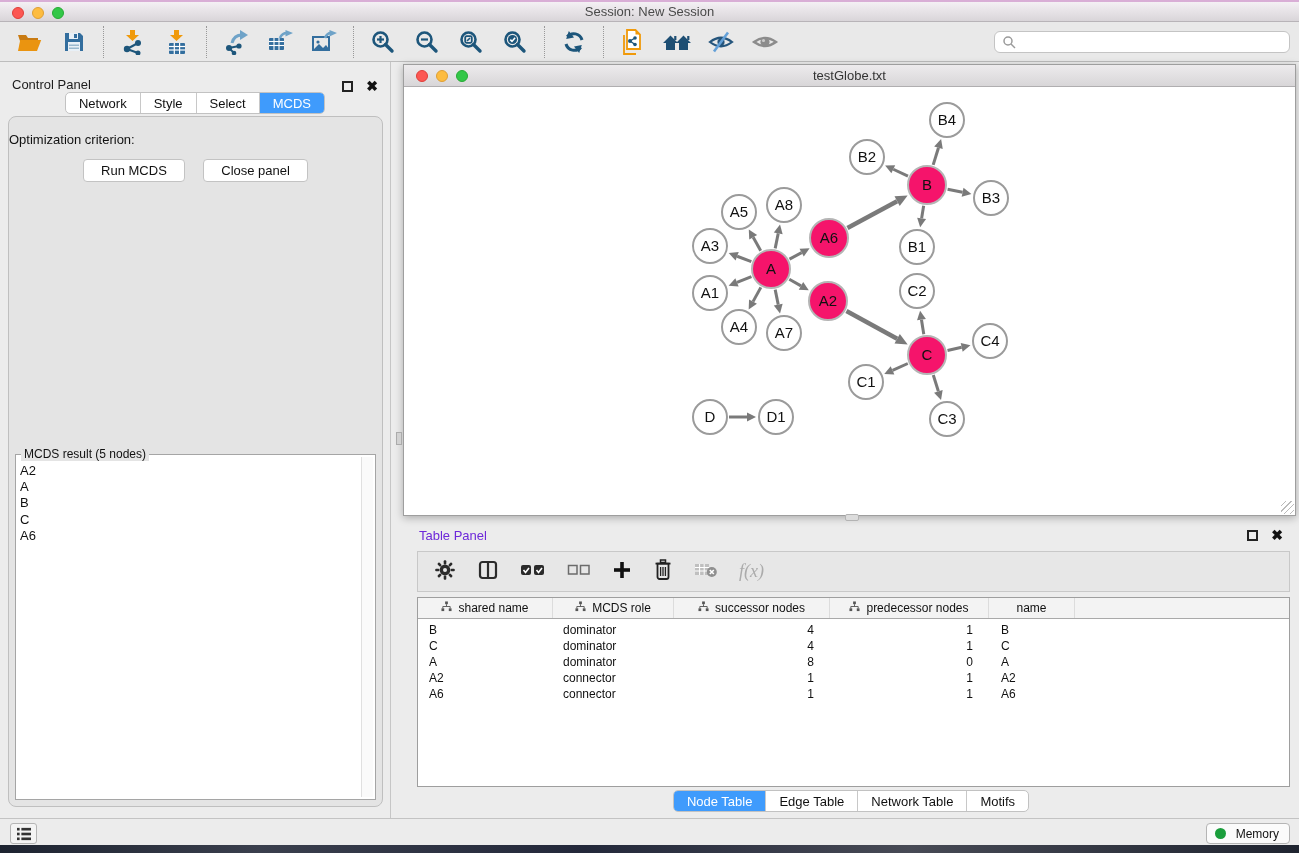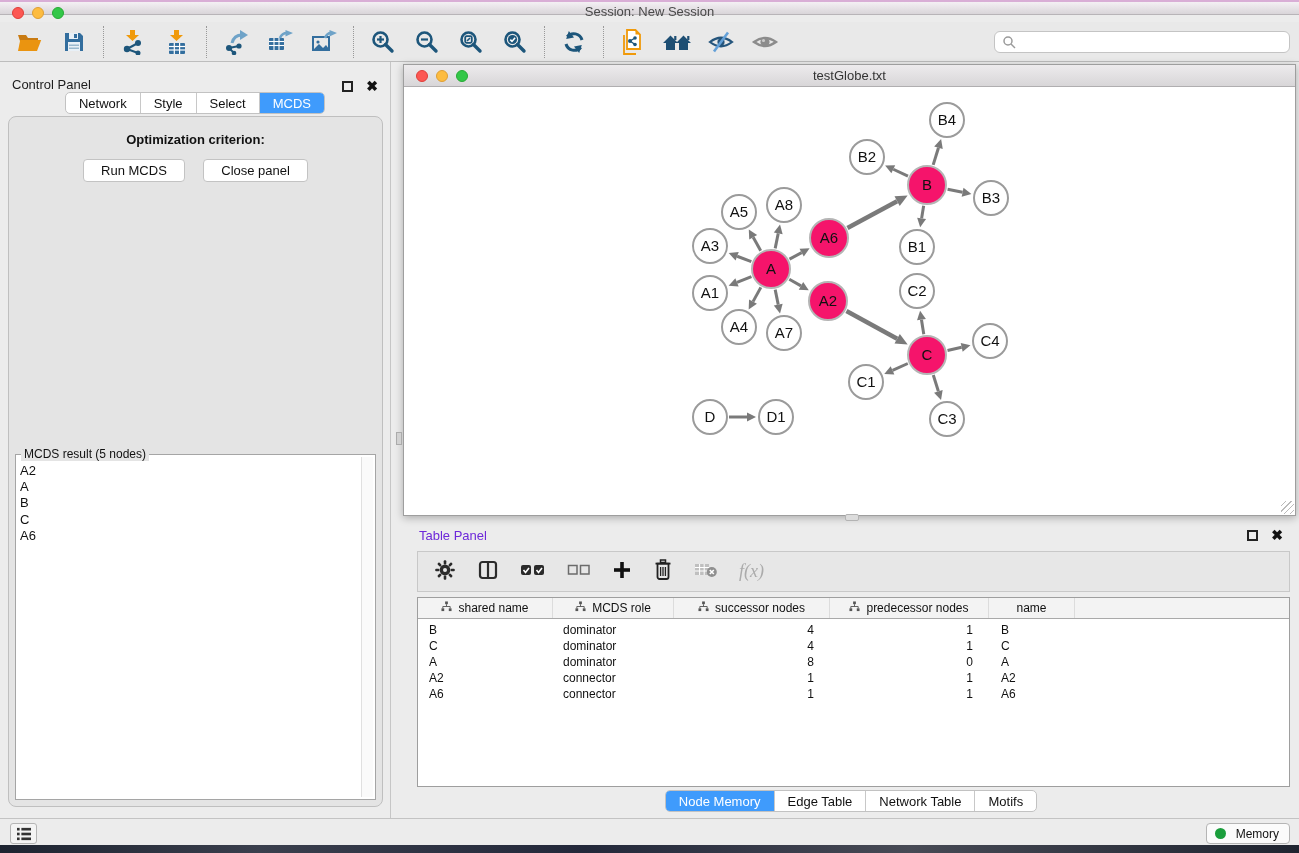--- a/index.html
+++ b/index.html
@@ -7,21 +7,21 @@
   body { font-family:"Liberation Sans", sans-serif; background:#20242F; overflow:hidden; }
   .app { position:relative; width:1299px; height:853px; }
 
   
   .desktop { position:absolute; left:0; right:0; bottom:0; height:8px;
     background:linear-gradient(90deg,#1d2330,#3a3f4d 20%,#23283a 45%,#474a55 70%,#1f2430); }
 
   
   .main-window { position:absolute; left:0; top:0; width:1299px; height:846px; background:#ECECEC; }
 
-  .titlebar { position:absolute; left:0; top:0; right:0; height:15px;
+  .titlebar { position:absolute; left:0; top:0; right:0; height:22px;
     background:linear-gradient(#f4f0f4,#d9d5d9); border-top:2px solid #d9aed6; border-bottom:1px solid #b8b4b8; }
   .title-text { text-align:center; font-size:13px; color:#4a4a4a; line-height:19px; }
   .traffic { position:absolute; top:5px; width:12px; height:12px; border-radius:50%; }
   .t-red { left:12px; background:#fc5753; border:1px solid #df3e39; }
   .t-yellow { left:32px; background:#fdbc40; border:1px solid #de9f34; }
   .t-green { left:52px; background:#33c748; border:1px solid #27aa35; }
 
   
   .toolbar { position:absolute; left:0; top:22px; right:0; height:40px; background:#E9E9E9;
     border-bottom:1px solid #bdbdbd; display:flex; align-items:center; padding-left:8px; }
@@ -38,21 +38,21 @@
   .cp-title { font-size:13px; color:#1c1c1c; flex:1; }
   .float-icon { width:11px; height:11px; border:2px solid #222; margin-right:13px; }
   .close-icon { font-size:14px; font-weight:bold; color:#111; line-height:11px; }
   .cp-tabs { text-align:center; }
   .seg { display:inline-flex; background:#fff; border:1px solid #c2c2c2; border-radius:5px; overflow:hidden; }
   .seg-item { padding:2.5px 13px; font-size:13px; color:#111; border-left:1px solid #c8c8c8; }
   .seg-item:first-child { border-left:none; }
   .seg-item.active { background:#3F9BFC; color:#fff; }
   .cp-box { position:absolute; left:8px; right:7px; top:54px; bottom:11px; background:#E4E4E4;
     border:1px solid #bfbfbf; border-radius:8px; }
-  .opt-label { margin-top:15px; text-align:center; font-size:13px; color:#111;font-weight:bold; }
+  .opt-label { margin-top:15px; font-size:13px; color:#111; }
   .dropdown { position:relative; margin:10px auto 0; width:312px; height:24px; background:#fff;
     border:1px solid #bfbfbf; border-radius:5px; font-size:13px; line-height:22px; padding-left:10px; color:#111; }
   .dd-cap { position:absolute; right:-1px; top:-1px; width:21px; height:24px; border-radius:0 5px 5px 0;
     background:linear-gradient(#74b2f8,#3f8ef7); display:flex; flex-direction:column; align-items:center; justify-content:center; gap:2px; }
   .dd-up { width:0; height:0; border-left:4px solid transparent; border-right:4px solid transparent; border-bottom:5px solid #fff; }
   .dd-down { width:0; height:0; border-left:4px solid transparent; border-right:4px solid transparent; border-top:5px solid #fff; }
   .btn-row { margin-top:12px; text-align:center; }
   .btn { display:inline-block; background:#fff; border:1px solid #c3c3c3; border-radius:4px;
     padding:3px 17px; font-size:13px; color:#111; margin:0 7px; }
   .result-box { position:absolute; left:6px; right:6px; top:337px; bottom:6px;
@@ -654,21 +654,21 @@
             <div class="td c1">connector</div>
             <div class="td c2">1</div>
             <div class="td c3">1</div>
             <div class="td c4">A6</div>
           </div>
         </div>
     </div>
 
     <div class="bottom-tabs">
       <div class="seg" id="table-tabs">
-          <div class="seg-item active">Node Memory</div>
+          <div class="seg-item active">Node Table</div>
           <div class="seg-item">Edge Table</div>
           <div class="seg-item">Network Table</div>
           <div class="seg-item">Motifs</div>
         </div>
     </div>
 
     <div class="statusbar">
       <div class="list-btn">
         <svg width="16" height="14" viewBox="0 0 18 16">
             <g fill="#333">

